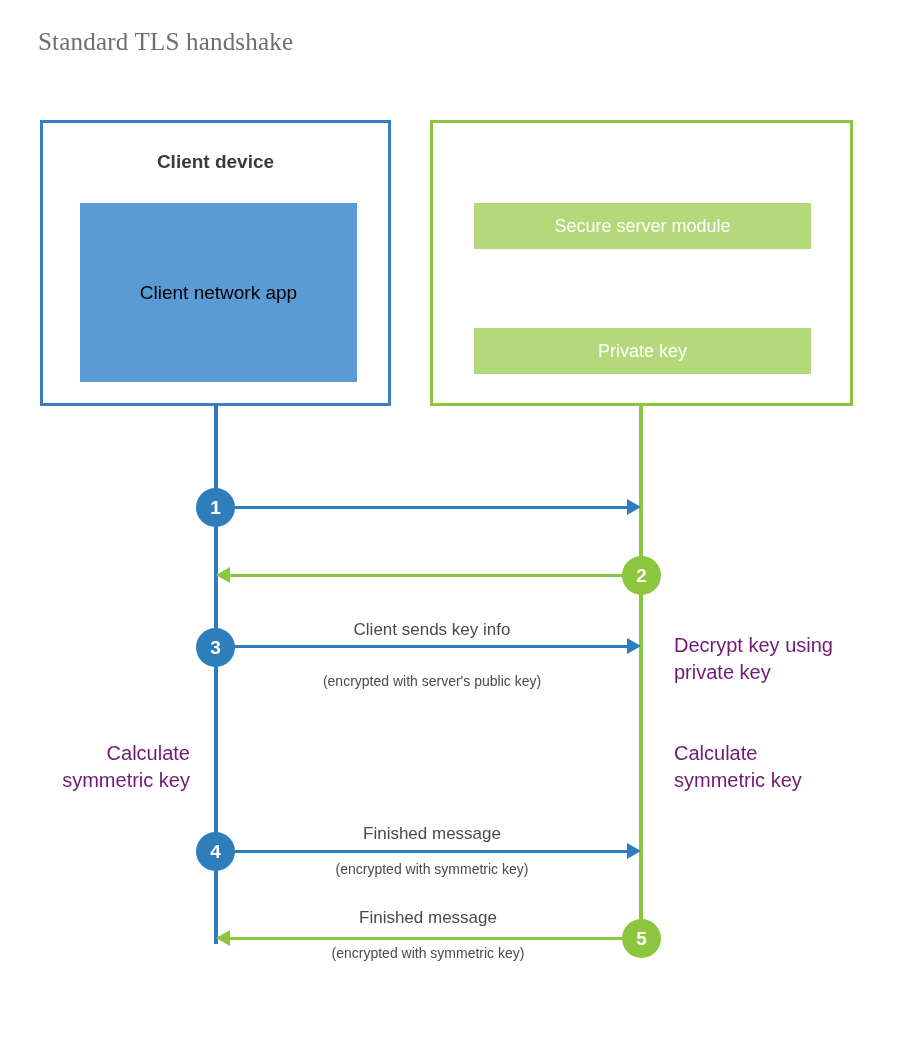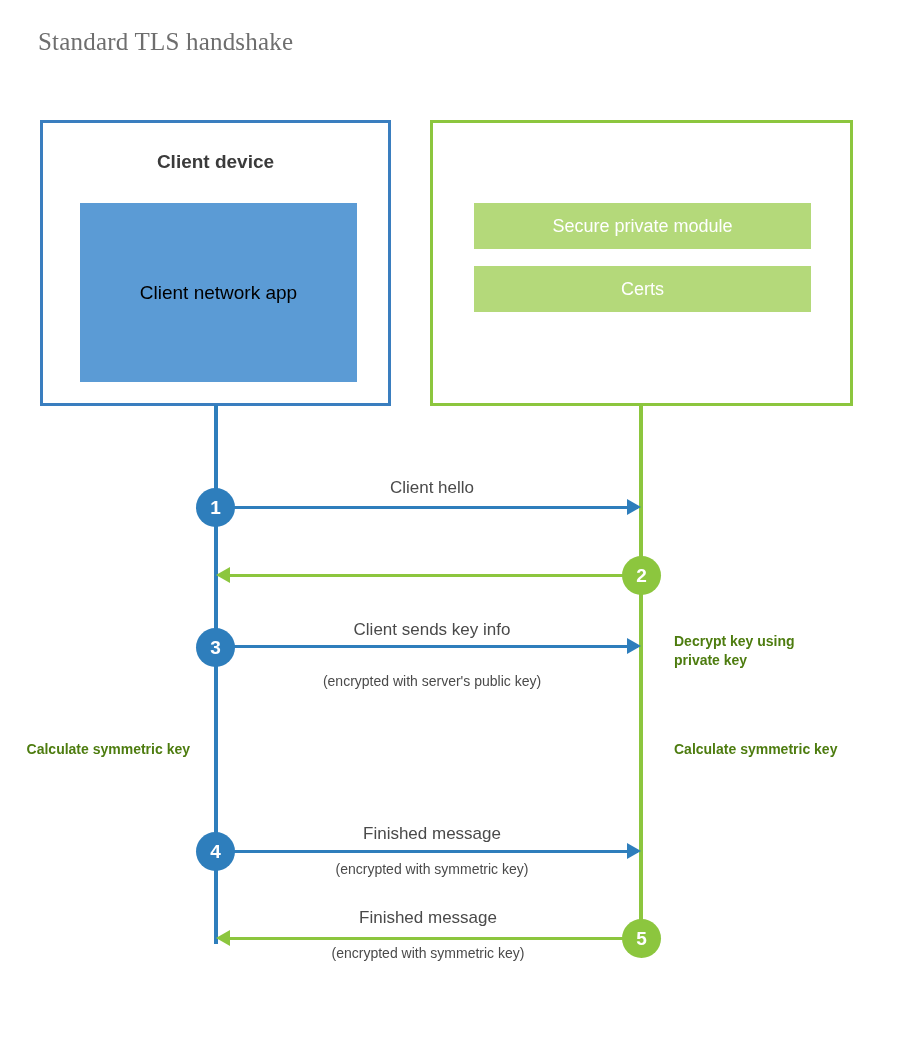--- a/index.html
+++ b/index.html
@@ -195,23 +195,23 @@
   #msg3-label { left: 232px; top: 620px; width: 400px; }
   #msg3-sublabel { left: 232px; top: 673px; width: 400px; }
   #msg4-label { left: 232px; top: 824px; width: 400px; }
   #msg4-sublabel { left: 232px; top: 861px; width: 400px; }
   #msg5-label { left: 228px; top: 908px; width: 400px; }
   #msg5-sublabel { left: 228px; top: 945px; width: 400px; }
 
   
   .side-note {
     position: absolute;
-    color: #4d7c0f;
-    font-size: 14px;
-    font-weight: 700;
+    color: #701a75;
+    font-size: 20px;
+    font-weight: 400;
     line-height: 1.35;
   }
   #note-decrypt {
     left: 674px;
     top: 632px;
     width: 170px;
     text-align: left;
   }
   #note-client-calc {
     left: 20px;
@@ -232,28 +232,27 @@
 <div class="stage">
 
   <div id="diagram-title">Standard TLS handshake</div>
 
   <div class="party-box" id="client-box">
     <div class="party-title">Client device</div>
     <div id="client-app-block">Client network app</div>
   </div>
 
   <div class="party-box" id="server-box">
-    <div class="server-block" id="server-block-0">Secure private module</div>
-    <div class="server-block" id="server-block-1">Certs</div>
+    <div class="server-block" id="server-block-0">Secure server module</div>
+    <div class="server-block" id="server-block-2">Private key</div>
   </div>
 
   <div class="lifeline" id="client-lifeline"></div>
   <div class="lifeline" id="server-lifeline"></div>
 
-  <div class="msg-label" id="msg1-label">Client hello</div>
   <div class="msg-line blue" id="msg1-line"></div>
   <div class="arrow-head right blue" id="msg1-head"></div>
   <div class="step-circle blue" id="circle-1">1</div>
 
   <div class="msg-line green" id="msg2-line"></div>
   <div class="arrow-head left green" id="msg2-head"></div>
   <div class="step-circle green" id="circle-2">2</div>
 
   <div class="msg-label" id="msg3-label">Client sends key info</div>
   <div class="msg-sublabel" id="msg3-sublabel">(encrypted with server's public key)</div>

